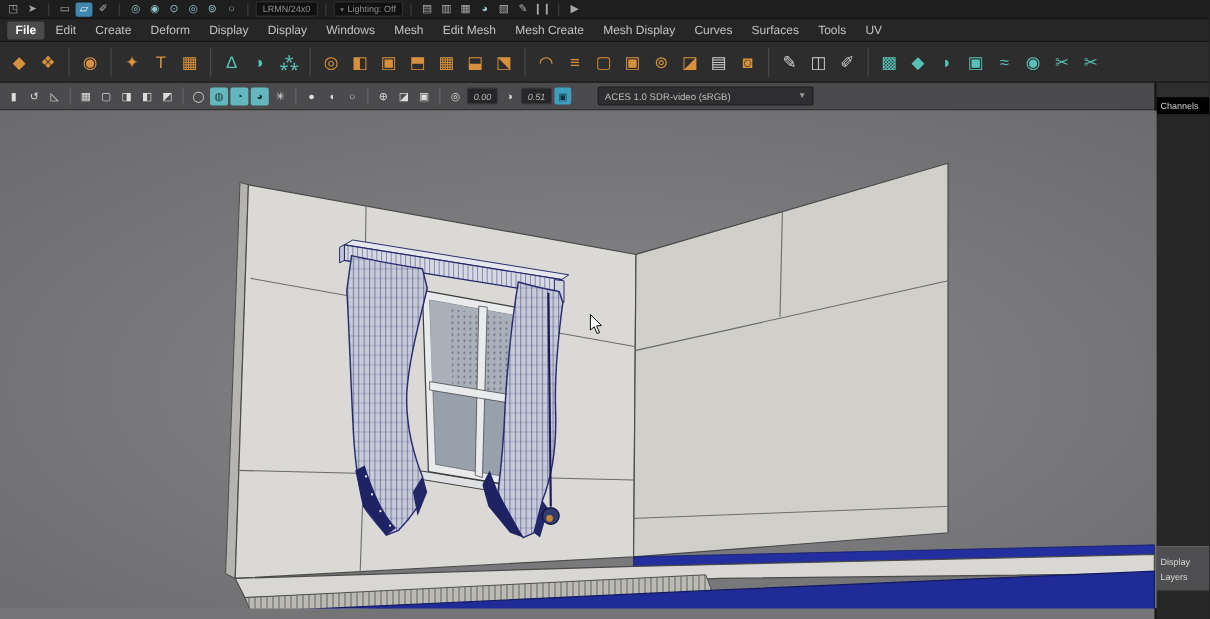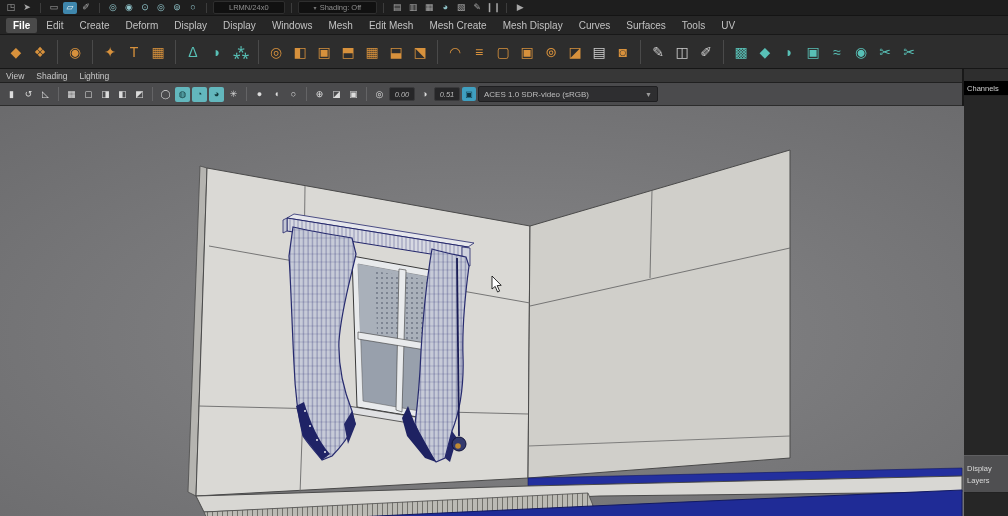--- a/index.html
+++ b/index.html
@@ -8,21 +8,21 @@
        -webkit-font-smoothing:antialiased;}
   
   .status-line{height:15px;background:#1e1e1e;display:flex;align-items:center;
        padding:0 4px;gap:3px;border-bottom:1px solid #141414;}
   .status-line .ic{width:14px;height:12px;display:flex;align-items:center;justify-content:center;
        font-size:9px;color:#a8a8a8;line-height:1;cursor:default;border-radius:2px;}
   .status-line .ic.active{background:#3f87ad;color:#e8f4f8;}
   .status-line .ic.teal{color:#8fc3c9;}
   .status-line .sep{width:1px;height:10px;background:#3c3c3c;margin:0 3px;}
   .mini-field{height:11px;background:#111;border:1px solid #2e2e2e;border-radius:2px;
-       color:#8f8f8f;font-size:7.5px;display:flex;align-items:center;padding:0 15px;gap:3px;}
+       color:#8f8f8f;font-size:7.5px;display:flex;align-items:center;padding:0 5px;gap:3px;}
   .mini-field .caret{font-size:6px;color:#777;}
   
   .menu-bar{height:18px;background:#262626;display:flex;align-items:center;
        padding:0 6px;gap:2px;border-bottom:1px solid #181818;}
   .menu-item{color:#c2c2c2;font-size:10px;padding:2px 7px;border-radius:2px;white-space:nowrap;}
   .menu-item.active{background:#4a4a4a;color:#fff;font-weight:bold;}
   
   .shelf{height:33px;background:#2d2d2d;display:flex;align-items:center;
        padding:0 5px;gap:2px;border-bottom:1px solid #161616;}
   .shelf .ic{width:22px;height:24px;display:flex;align-items:center;justify-content:center;
@@ -42,21 +42,21 @@
   .panel-toolbar .ic{width:15px;height:15px;display:flex;align-items:center;justify-content:center;
        font-size:9px;color:#dcdcdc;line-height:1;border-radius:2px;cursor:default;}
   .panel-toolbar .ic.active{background:#63b7bd;color:#123a3d;}
   .panel-toolbar .sep{width:1px;height:14px;background:#646466;margin:0 3px;}
   .pt-field{width:24px;height:12px;background:#262628;border:1px solid #39393b;border-radius:2px;
        color:#b9b9b9;font-size:7.5px;display:flex;align-items:center;justify-content:center;font-style:italic;}
   .cm-toggle{width:14px;height:14px;background:#3f9fc0;border-radius:2px;display:flex;
        align-items:center;justify-content:center;color:#0d3340;font-size:8px;}
   .vt-dropdown{height:14px;min-width:168px;background:#2e2e30;border:1px solid #1f1f21;
        border-radius:2px;color:#bdbdbd;font-size:8px;display:flex;align-items:center;
-       padding:0 5px;gap:6px;margin-left:0;}
+       padding:0 5px;gap:6px;margin-left:20px;}
   .vt-dropdown .lbl{flex:1;white-space:nowrap;overflow:hidden;}
   .vt-dropdown .caret{color:#9a9a9a;font-size:7px;}
   .viewport{flex:1;position:relative;background:#757577;}
   .viewport svg{position:absolute;inset:0;}
   
   .right-panel{width:44px;background:#2a2a2a;border-left:2px solid #191919;
        display:flex;flex-direction:column;}
   .rp-gap{height:12px;background:#2e2e2e;}
   .rp-header{height:14px;background:#000000;color:#cfcfcf;font-size:7.5px;
        display:flex;align-items:center;padding:0 3px;white-space:nowrap;overflow:hidden;
@@ -96,21 +96,21 @@
         <div class="ic teal">⊚</div>
         <div class="ic teal">○</div>
       </div>
     <div class="sep"></div>
     <div class="mini-field">
       <span>LRMN/24x0</span>
     </div>
     <div class="sep"></div>
     <div class="mini-field">
       <span class="caret">▾</span>
-      <span>Shading: Off</span>
+      <span>Lighting: Off</span>
     </div>
     <div class="sep"></div>
     <div style="display:flex;gap:2px;">
 
     <div class="ic">▤</div>
         <div class="ic">▥</div>
         <div class="ic">▦</div>
         <div class="ic teal">◕</div>
         <div class="ic">▧</div>
         <div class="ic">✎</div>
@@ -181,26 +181,20 @@
       <div class="ic t">▣</div>
       <div class="ic t">≈</div>
       <div class="ic t">◉</div>
       <div class="ic t">✂</div>
       <div class="ic t">✂</div>
     </div>
 
   <div class="workspace">
     <div class="viewport-col">
 
-      <div class="panel-menus">
-
-      <div class="panel-menu-item">View</div>
-          <div class="panel-menu-item">Shading</div>
-          <div class="panel-menu-item">Lighting</div>
-        </div>
 
       <div class="panel-toolbar">
         <div style="display:flex;align-items:center;gap:2px;">
 
         <div class="ic">▮</div>
             <div class="ic">↺</div>
             <div class="ic">◺</div>
             <div class="sep"></div>
             <div class="ic">▦</div>
             <div class="ic">▢</div>

